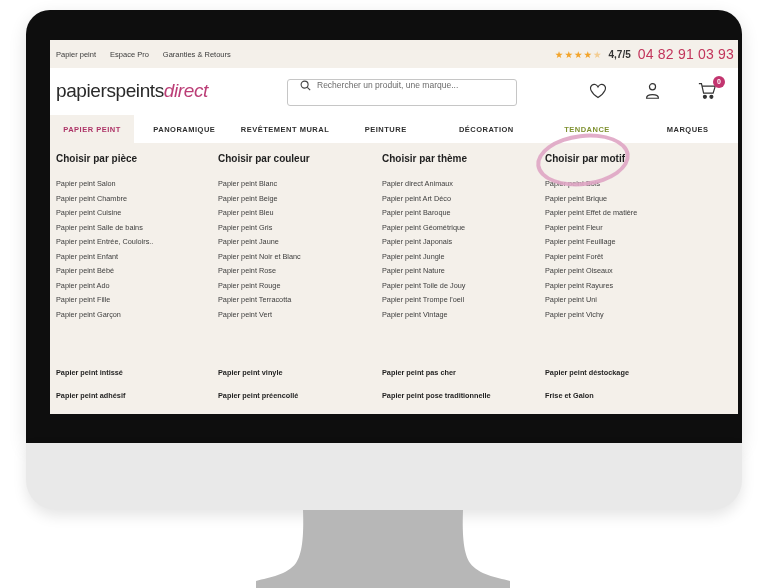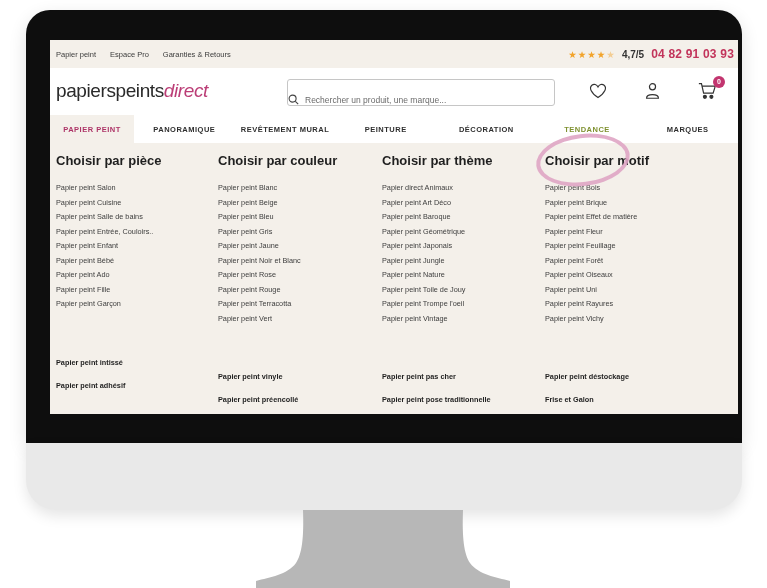--- a/index.html
+++ b/index.html
@@ -23,30 +23,30 @@
   
   .topbar { height: 28px; background: #f4f0ea; display: flex; align-items: center;
     justify-content: space-between; padding: 0 4px 0 6px; }
   .topbar-links { display: flex; gap: 14px; }
   .topbar-links span { font-size: 7.5px; color: #3b3b3b; cursor: pointer; }
   .topbar-right { display: flex; align-items: center; gap: 7px; }
   .stars { display: flex; gap: 1px; }
   .stars span { color: #f2a42c; font-size: 9.5px; line-height: 9px; }
   .stars span.faded { opacity: 0.45; }
   .rating { font-size: 10px; font-weight: bold; color: #333; }
-  .phone { font-size: 12px; font-weight: bold; color: #c2345b; letter-spacing: 0.2px; }
+  .phone { font-size: 14px; font-weight: normal; color: #c2345b; letter-spacing: 0.2px; }
 
   
   .header-row { position: relative; height: 47px; background: #fff; }
   .logo { position: absolute; left: 6px; top: 12px; font-size: 19px; color: #2a2a2a;
     letter-spacing: -0.4px; cursor: pointer; }
   .logo .accent { color: #bb3d76; font-style: italic; }
-  .search { position: absolute; left: 237px; top: 11px; width: 268px; height: 27px;
+  .search { position: absolute; left: 237px; top: 11px; width: 230px; height: 27px;
     border: 1px solid #c6c6c6; border-radius: 3px; background: #fff;
-    display: flex; align-items: flex-end; gap: 6px; padding: 0 0; }
+    display: flex; align-items: flex-start; gap: 6px; padding: 0 12px; }
   .search input { border: none; outline: none; width: 100%; font-size: 8.5px;
     color: #444; background: transparent; font-family: "Liberation Sans", sans-serif; }
   .search input::placeholder { color: #6b6b6b; }
   .hdr-icons { position: absolute; right: 20px; top: 13px; display: flex;
     gap: 36px; align-items: center; }
   .icon-btn { position: relative; cursor: pointer; line-height: 0; }
   .cart-badge { position: absolute; top: -5px; right: -7px; width: 12px; height: 12px;
     border-radius: 50%; background: #c2356f; color: #fff; font-size: 7px;
     font-weight: bold; display: flex; align-items: center; justify-content: center; }
 
@@ -59,21 +59,21 @@
   .nav-item.green { color: #7f9130; }
 
   
   .megamenu { position: absolute; left: 0; top: 103px; width: 688px; height: 271px;
     background: #f4f0ea; }
   .menu-col { position: absolute; top: 10px; width: 162px; }
   .menu-col:nth-child(1) { left: 6px; }
   .menu-col:nth-child(2) { left: 168px; }
   .menu-col:nth-child(3) { left: 332px; }
   .menu-col:nth-child(4) { left: 495px; }
-  .col-header { font-size: 13px; font-weight: bold; color: #1f1f1f;
+  .col-header { font-size: 10px; font-weight: bold; color: #1f1f1f;
     margin-bottom: 13px; cursor: pointer; white-space: nowrap; }
   .col-items div { font-size: 7.3px; color: #3d3d3d; line-height: 14.5px;
     cursor: pointer; white-space: nowrap; }
   .col-bold { margin-top: 39px; }
   .col-bold div { font-size: 7.3px; font-weight: bold; color: #1f1f1f;
     line-height: 23px; cursor: pointer; white-space: nowrap; }
 
   
   .annotation { position: absolute; left: 486px; top: 94px; width: 94px; height: 52px;
     border: 4px solid #dfa5c4; border-radius: 50%; transform: rotate(-7deg);
@@ -157,20 +157,21 @@
         <div class="nav-item">DÉCORATION</div>
         <div class="nav-item green">TENDANCE</div>
         <div class="nav-item">MARQUES</div>
       </div>
 
     <div class="megamenu">
         <div class="menu-col">
           <div class="col-header">Choisir par pièce</div>
           <div class="col-items">
             <div>Papier peint Salon</div>
+            <div>Papier peint Chambre</div>
             <div>Papier peint Cuisine</div>
             <div>Papier peint Salle de bains</div>
             <div>Papier peint Entrée, Couloirs..</div>
             <div>Papier peint Enfant</div>
             <div>Papier peint Bébé</div>
             <div>Papier peint Ado</div>
             <div>Papier peint Fille</div>
             <div>Papier peint Garçon</div>
           </div>
           <div class="col-bold">
@@ -219,22 +220,22 @@
         <div class="menu-col">
           <div class="col-header">Choisir par motif</div>
           <div class="col-items">
             <div>Papier peint Bois</div>
             <div>Papier peint Brique</div>
             <div>Papier peint Effet de matière</div>
             <div>Papier peint Fleur</div>
             <div>Papier peint Feuillage</div>
             <div>Papier peint Forêt</div>
             <div>Papier peint Oiseaux</div>
+            <div>Papier peint Rayures</div>
             <div>Papier peint Uni</div>
-            <div>Papier peint Rayures</div>
             <div>Papier peint Vichy</div>
           </div>
           <div class="col-bold">
             <div>Papier peint déstockage</div>
             <div>Frise et Galon</div>
           </div>
         </div>
       </div>
 
     <div class="annotation"></div>

